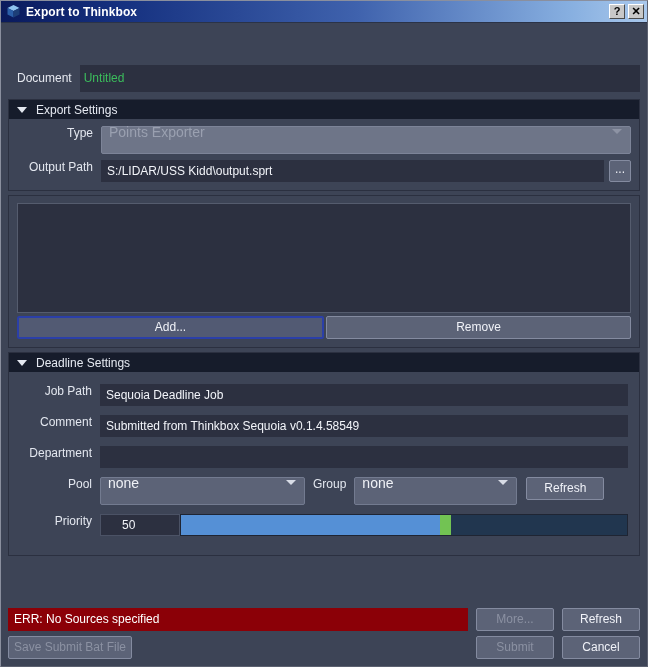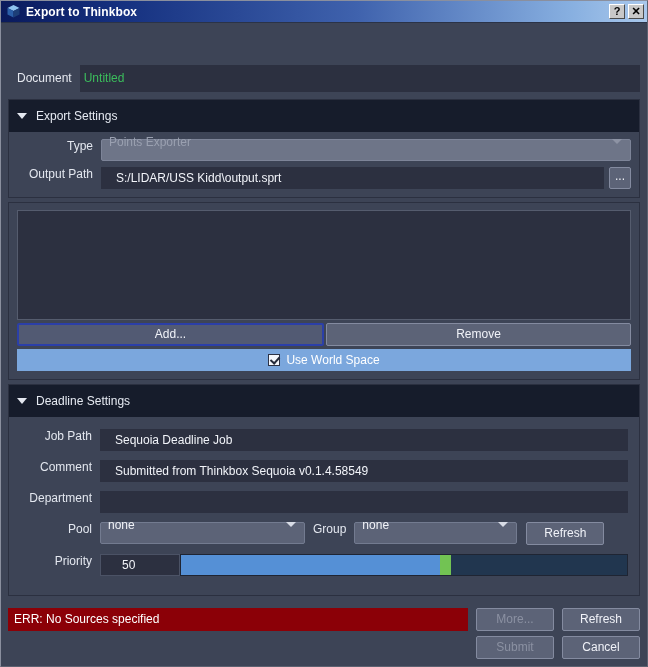--- a/index.html
+++ b/index.html
@@ -101,21 +101,21 @@
   }
 
   
   .group {
     border: 1px solid #2b3040;
     margin-bottom: 4px;
     background: #3d4456;
   }
   .group-header {
     background: #161c2b;
-    height: 32px;
+    height: 19px;
     display: flex;
     align-items: center;
     padding-left: 8px;
     cursor: pointer;
   }
   .caret {
     width: 0;
     height: 0;
     border-left: 5px solid transparent;
     border-right: 5px solid transparent;
@@ -142,30 +142,30 @@
     font-size: 12px;
     text-align: right;
     white-space: nowrap;
     margin-right: 8px;
   }
   .lw-export { width: 76px; }
   .lw-dl { width: 72px; }
 
   .combo {
     flex: 1;
-    height: 22px;
+    height: 28px;
     box-sizing: border-box;
     background: #5c6377;
     border: 1px solid #737b90;
     border-radius: 2px;
     display: flex;
     align-items: center;
     padding: 0 4px 17px 7px;
     color: #f0f2f7;
-    font-size: 12px;
+    font-size: 14px;
     position: relative;
     cursor: pointer;
   }
   .combo.disabled {
     background: #6e7588;
     border-color: #7d8498;
     color: #9aa0b0;
     cursor: default;
   }
   .combo .cb-text { flex: 1; overflow: hidden; white-space: nowrap; }
@@ -180,21 +180,21 @@
 
   .textfield {
     flex: 1;
     height: 22px;
     box-sizing: border-box;
     background: #2c3040;
     border: 1px solid #2c3040;
     color: #f2f4f9;
     font-size: 12px;
     line-height: 20px;
-    padding: 0 14px;
+    padding: 0 5px;
     font-family: "Liberation Sans", sans-serif;
     outline: none;
     overflow: hidden;
     white-space: nowrap;
   }
 
   .browse-btn {
     width: 22px;
     height: 22px;
     margin-left: 5px;
@@ -418,24 +418,20 @@
       </div>
     </div>
 
     <div class="group">
       <div class="group-content">
         <div class="srclist"></div>
         <div class="src-buttons">
           <span class="btn btn-add focus">Add...</span>
           <span class="btn btn-remove">Remove</span>
         </div>
-        <div class="worldspace">
-          <span class="chk"></span>
-          <span class="ws-label">Use World Space</span>
-        </div>
       </div>
     </div>
 
     <div class="group">
       <div class="group-header">
         <span class="caret"></span>
         <span class="group-title">Deadline Settings</span>
       </div>
       <div class="group-content dl-content">
 
@@ -482,19 +478,20 @@
 
   </div>
 
   <div class="bottom">
     <div class="brow">
       <span class="errbar">ERR: No Sources specified</span>
       <span class="btn btn-sq disabled">More...</span>
       <span class="btn btn-sq">Refresh</span>
     </div>
     <div class="brow">
+      <span class="btn btn-savebat disabled">Save Submit Bat File</span>
       <span class="spacer"></span>
       <span class="btn btn-sq disabled">Submit</span>
       <span class="btn btn-sq">Cancel</span>
     </div>
   </div>
 
 </div>
 
 </body></html>

